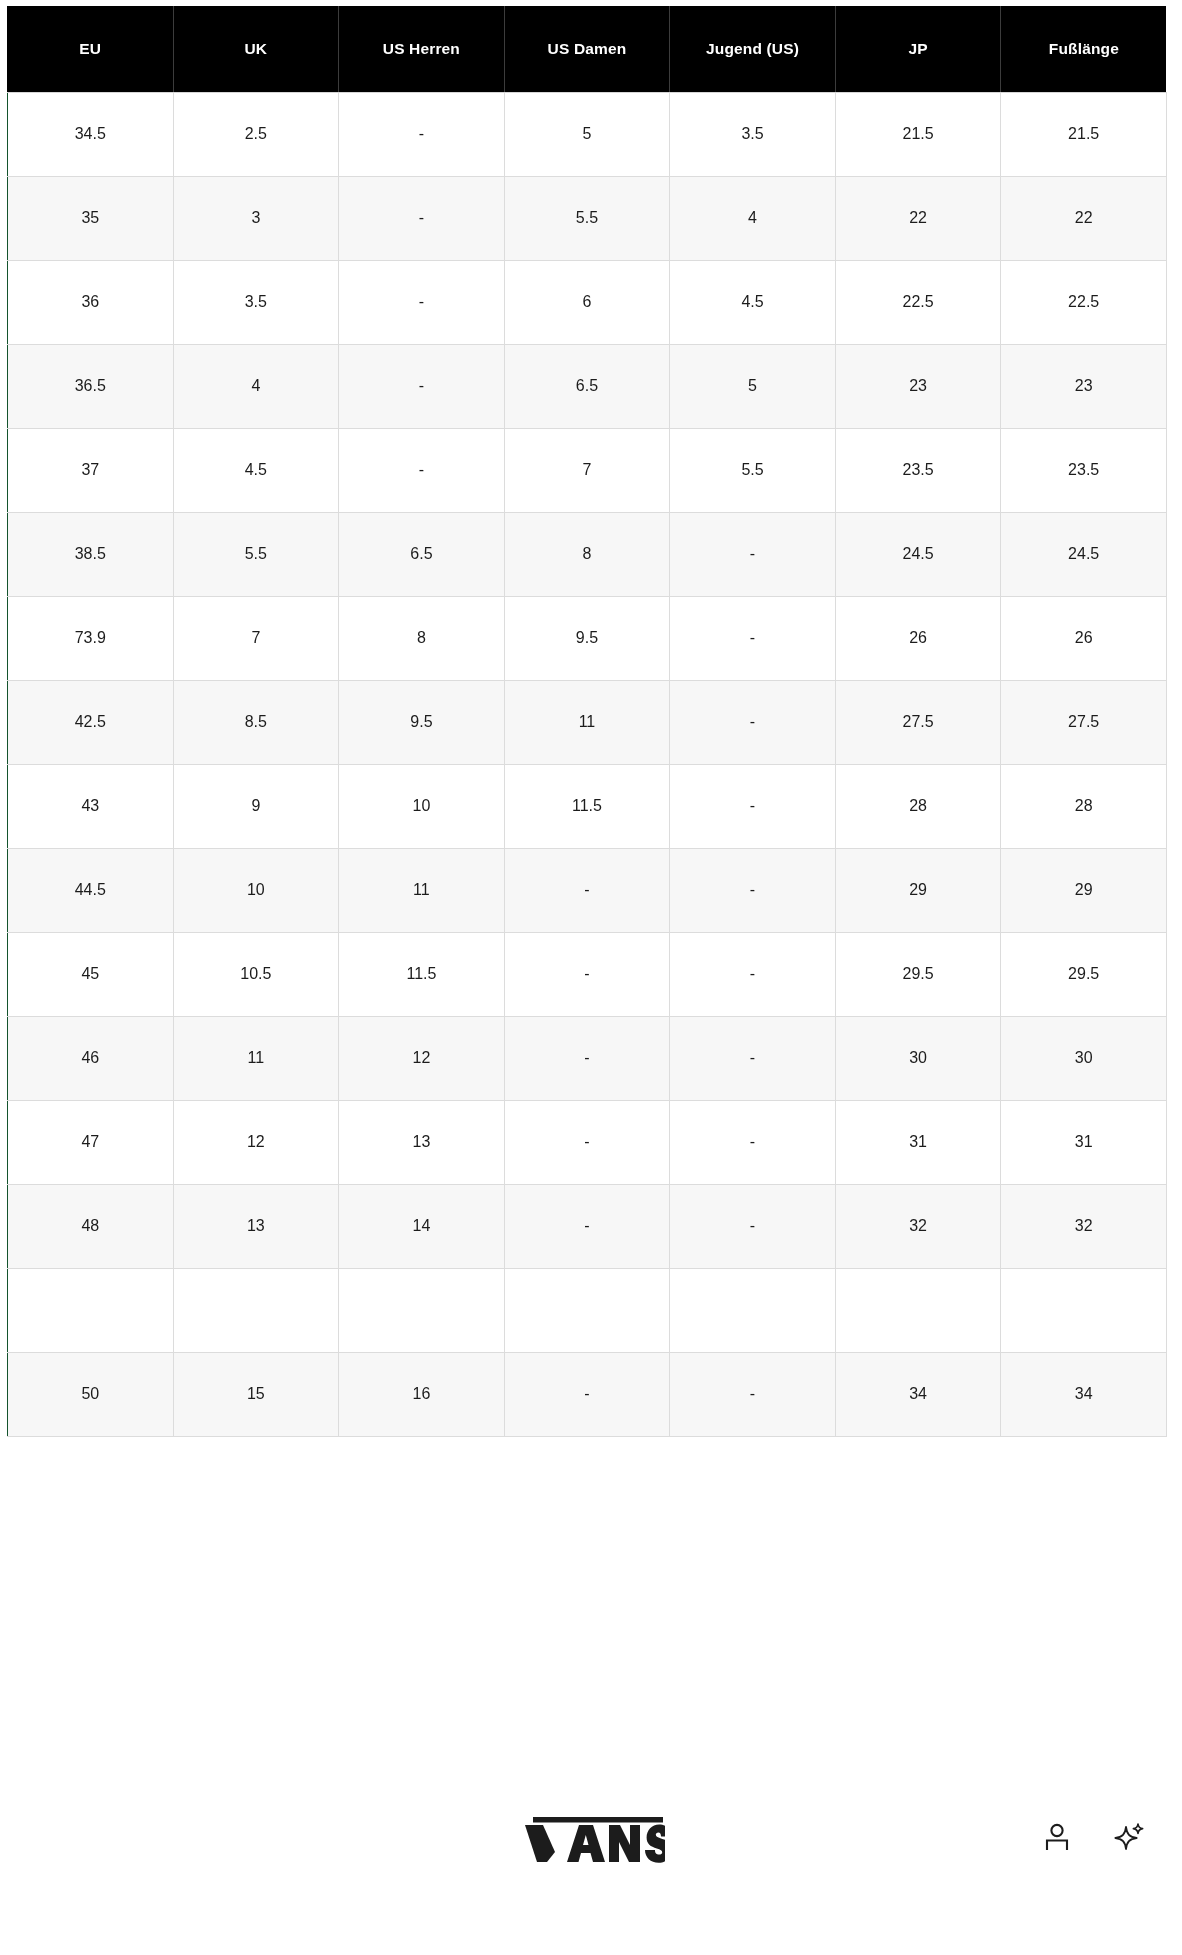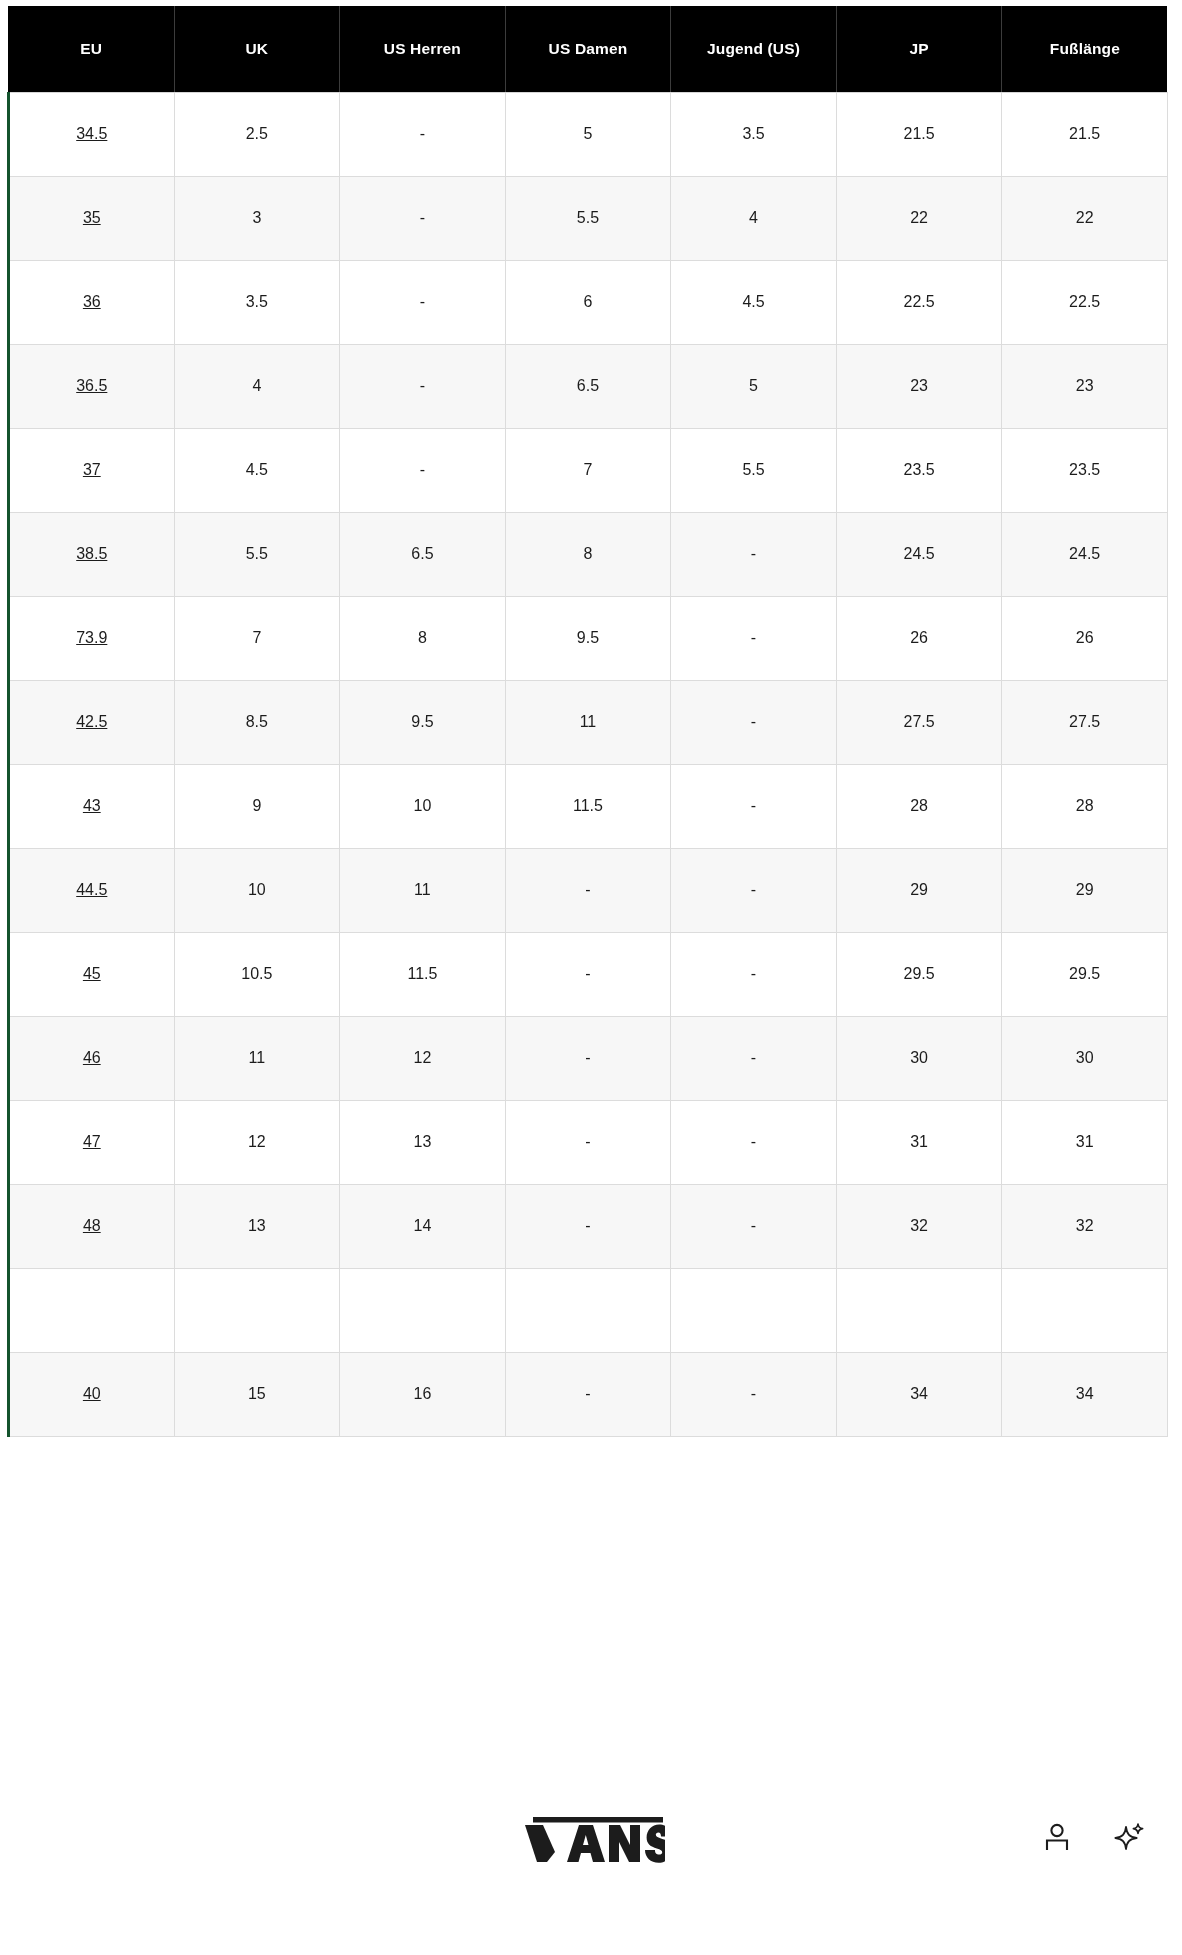--- a/index.html
+++ b/index.html
@@ -64,21 +64,21 @@
     line-height: 1;
   }
   tbody td:last-child { border-right: none; }
 
   tbody tr:nth-child(even) td { background: #f7f7f7; }
   tbody tr:nth-child(odd)  td { background: #ffffff; }
 
   tbody tr:first-child td { border-top: none; }
 
   
-  tbody td:first-child { border-left: 3px solid #14532d; text-decoration: underline; }
+  tbody td:first-child { border-left: 1px solid #14532d; }
   tbody td:last-child  { border-right: 1px solid #dcdcdc; }
   thead th:first-child { border-left: 1px solid #000; }
 
   
   .brand-bar {
     position: absolute;
     left: 0;
     top: 1789px;
     width: 1182px;
     height: 99px;
@@ -271,21 +271,21 @@
           <tr>
             <td></td>
             <td></td>
             <td></td>
             <td></td>
             <td></td>
             <td></td>
             <td></td>
           </tr>
           <tr>
-            <td>40</td>
+            <td>50</td>
             <td>15</td>
             <td>16</td>
             <td>-</td>
             <td>-</td>
             <td>34</td>
             <td>34</td>
           </tr>
         </tbody>
     </table>
   </div>

